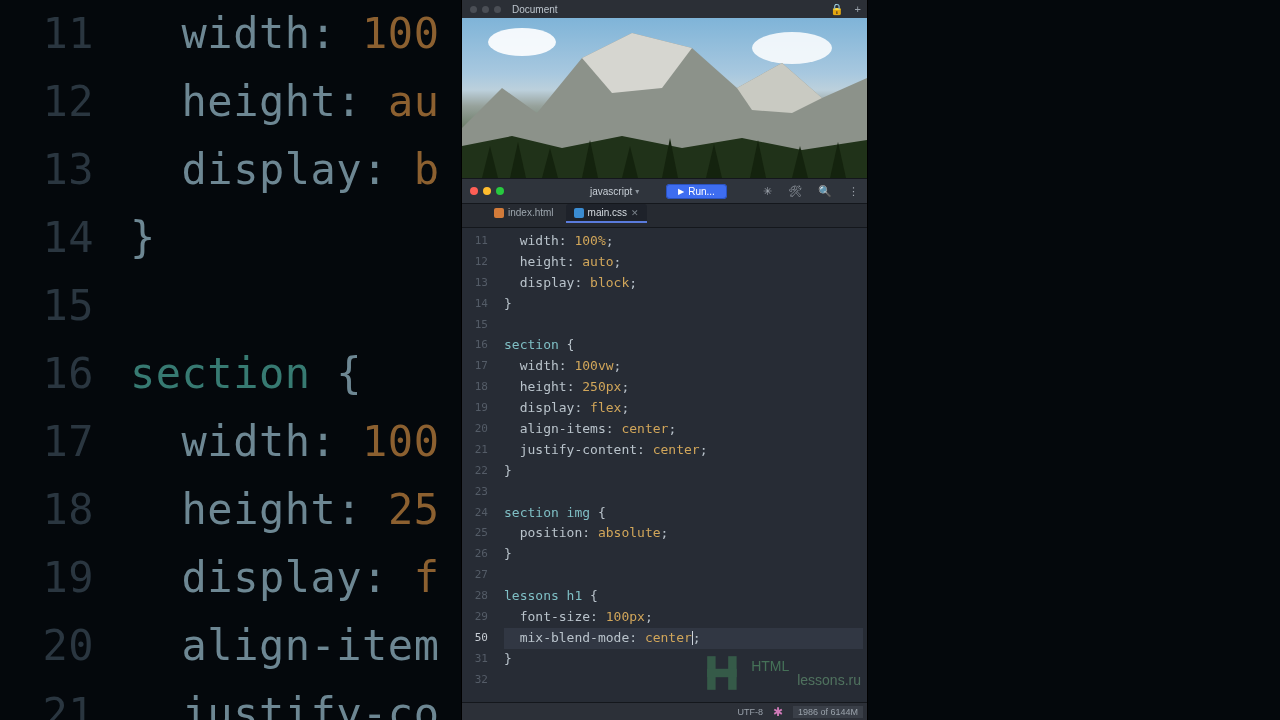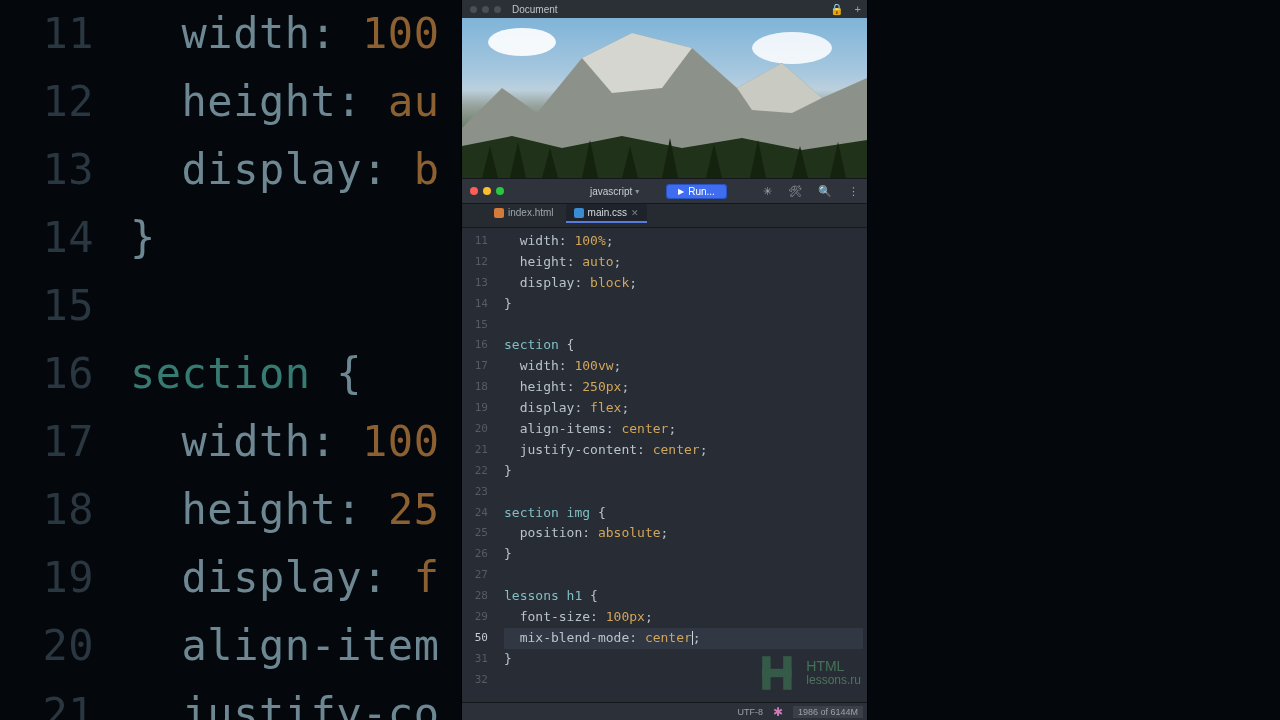--- a/index.html
+++ b/index.html
@@ -99,21 +99,21 @@
 .tok-num { color:#d1a65a; }
 .tok-pun { color:#b9c3cb; }
 .tok-br  { color:#b9c3cb; }
 .cl.hl { background: rgba(120,140,170,0.12); }
 .caret { display:inline-block; width:1px; height:14px; background:#cdd4dc; vertical-align:middle; }
 
 
 .wm { position:absolute; right:6px; bottom:26px; display:flex; align-items:center; gap:6px; opacity:.60; z-index:8; }
 .wm svg { width:42px; height:42px; }
 .wm .txt { color:#59a06f; font-family:-apple-system,sans-serif; font-size:14px; line-height:14px; }
-.wm .txt small { display:block; font-size:12px; color:#6aa07a; }
+.wm .txt small { display:block; font-size:14px; color:#6aa07a;margin-left:46px; }
 
 
 .status {
   height:18px; background:#2c3038; border-top:1px solid #14171c;
   display:flex; align-items:center; justify-content:flex-end; gap:10px;
   font-family:-apple-system,sans-serif; font-size:9px; color:#9aa2ab; padding-right:4px;
 }
 .status .enc { }
 .status .asterisk { color:#d07ab8; font-size:12px; }
 .status .mem { background:#3a3f48; padding:1px 5px; }

